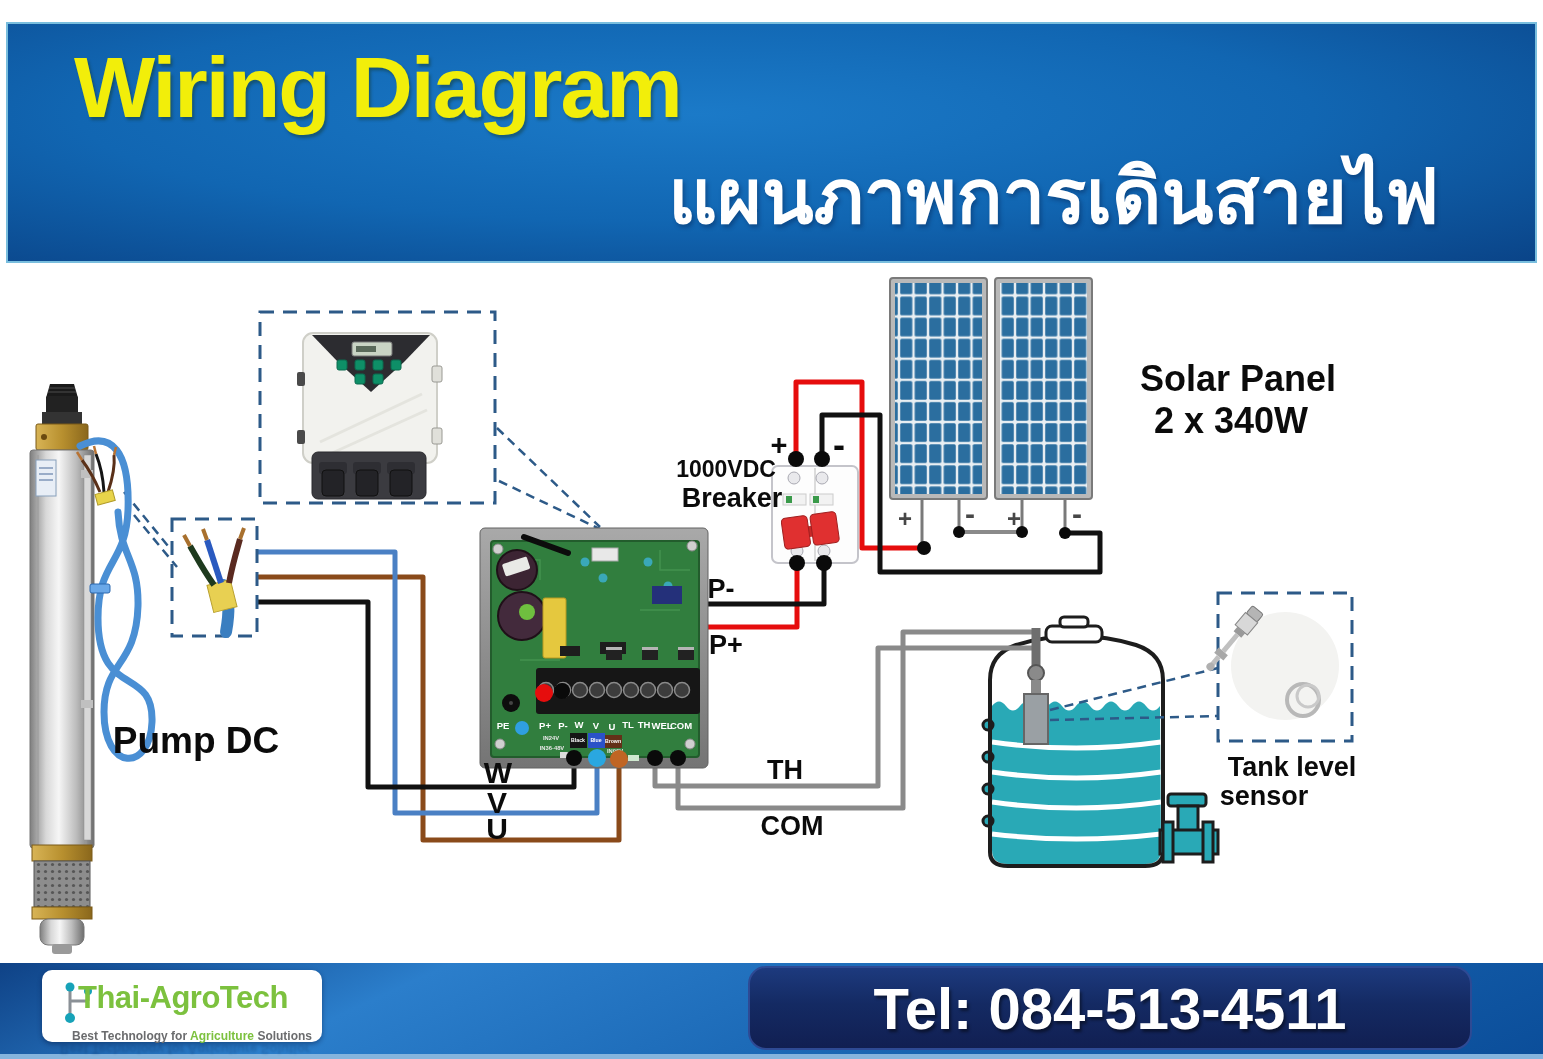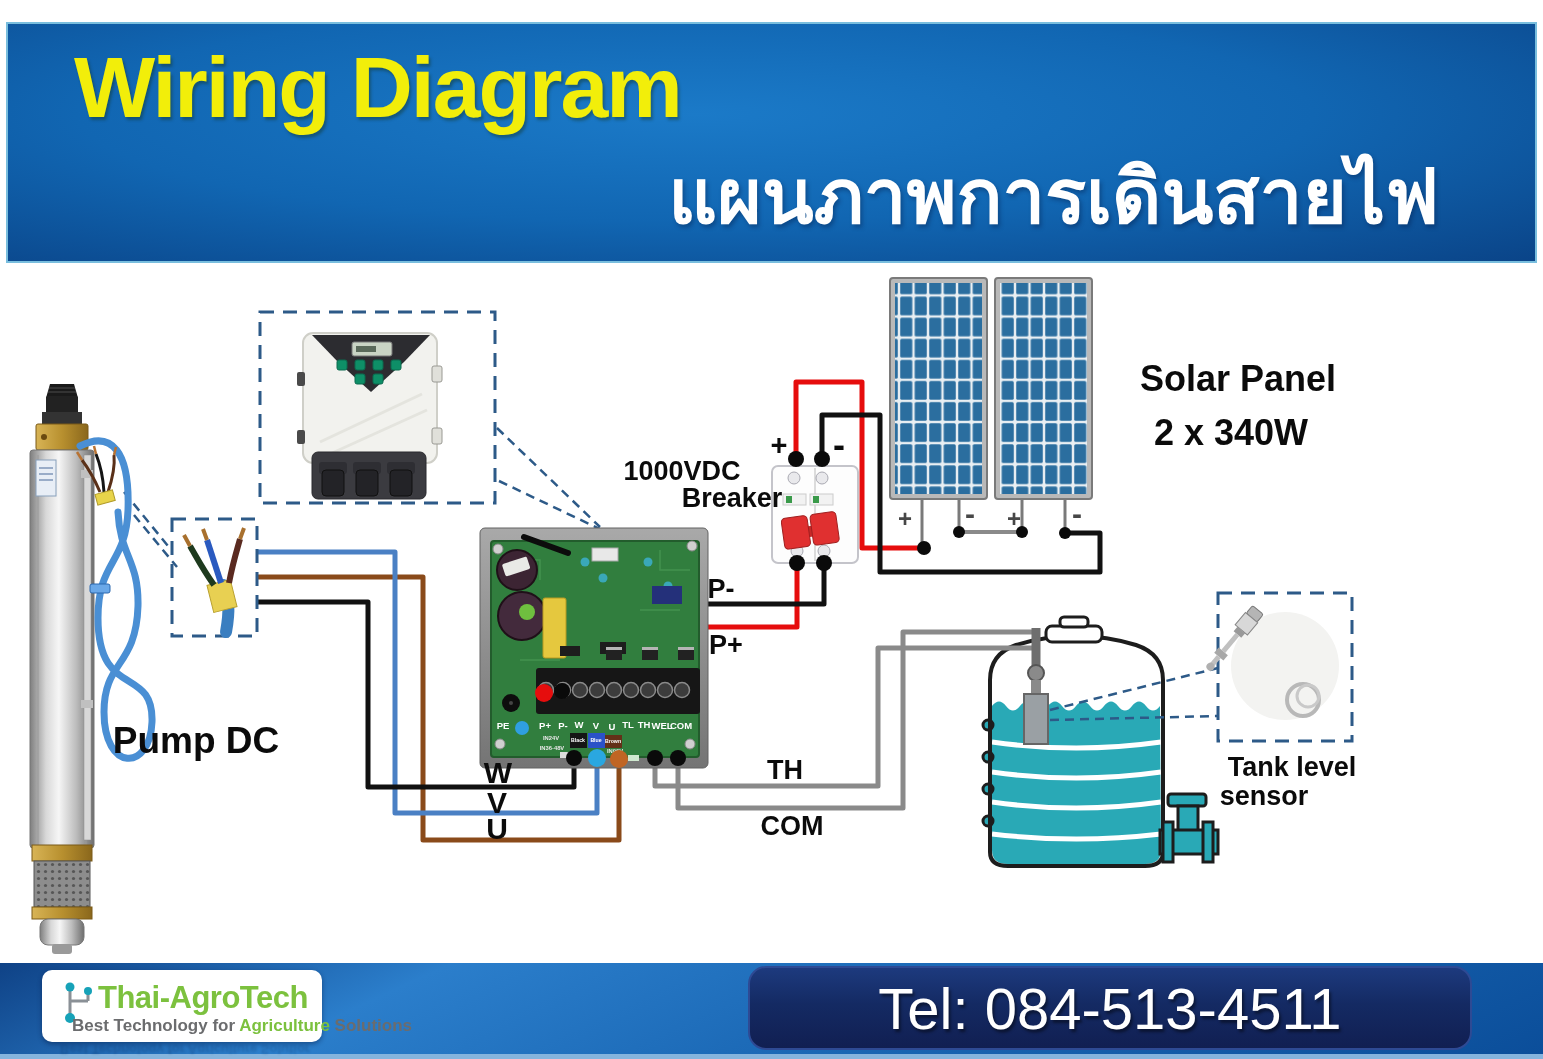--- a/index.html
+++ b/index.html
@@ -16,32 +16,32 @@
             font-family:"DejaVu Sans","Liberation Sans",sans-serif;}
   
   .lbl{position:absolute;transform:translateX(-50%);font-weight:800;color:#0b0b0b;
        white-space:nowrap;line-height:1;}
   
   .footer{position:absolute;left:0;top:963px;width:1543px;height:91px;
           background:linear-gradient(155deg,#0f4286 0%,#2b7ecb 26%,#1a67b4 58%,#0b4e9a 100%);
           border-bottom:5px solid #85b4dd;}
   .logo-box{position:absolute;left:42px;top:7px;width:280px;height:72px;background:#ffffff;
             border-radius:10px;box-shadow:0 2px 5px rgba(0,20,60,.45);}
-  .brand{position:absolute;left:56px;top:10px;font-size:31px;font-weight:800;color:#7cc13e;
+  .brand{position:absolute;left:36px;top:10px;font-size:31px;font-weight:800;color:#7cc13e;
          letter-spacing:-0.5px;white-space:nowrap;}
-  .tagline{position:absolute;left:22px;top:46px;font-size:17px;font-weight:700;color:#6b6c6e;
+  .tagline{position:absolute;left:22px;top:59px;font-size:12px;font-weight:700;color:#6b6c6e;
            white-space:nowrap;padding-left:8px;}
   .tagline .hl{color:#7cc13e;}
   .logo-reflect{position:absolute;left:60px;top:81px;width:250px;height:13px;overflow:hidden;
                 transform:scaleY(-1);opacity:.22;filter:blur(1px);font-size:13px;font-weight:700;
                 color:#062451;white-space:nowrap;}
   .tel-box{position:absolute;left:748px;top:3px;width:720px;height:80px;border-radius:18px;
            background:linear-gradient(180deg,#1d3a7e 0%,#142a63 45%,#111f52 100%);
            border:2px solid #2e4a94;display:flex;align-items:center;justify-content:center;}
-  .tel-text{font-size:58px;font-weight:400;color:#ffffff;white-space:nowrap;
+  .tel-text{font-size:58px;font-weight:700;color:#ffffff;white-space:nowrap;
             text-shadow:2px 3px 3px rgba(0,0,0,.45);text-align:center;}
   svg{position:absolute;left:0;top:0;}
   svg text{font-family:"Liberation Sans",sans-serif;}
 </style>
 </head>
 <body>
 
 <div class="stage">
 
   <div class="header">
@@ -349,22 +349,22 @@
       <circle cx="574" cy="758" r="8" fill="#0a0a0a"></circle>
       <circle cx="597" cy="758" r="9" fill="#2aa7e0"></circle>
       <circle cx="619" cy="759" r="9" fill="#c06524"></circle>
       <circle cx="655" cy="758" r="8" fill="#0a0a0a"></circle>
         <circle cx="678" cy="758" r="8" fill="#0a0a0a"></circle>
     </g>
   </svg>
 
   <div class="lbl" style="left:196px;top:722px;font-size:37px;">Pump DC</div>
   <div class="lbl" style="left:1238px;top:361px;font-size:36px;">Solar Panel</div>
-  <div class="lbl" style="left:1231px;top:403px;font-size:36px;margin-top:12px;">2 x 340W</div>
-  <div class="lbl" style="left:682px;top:458px;font-size:27px;">1000VDC</div>
+  <div class="lbl" style="left:1231px;top:403px;font-size:36px;">2 x 340W</div>
+  <div class="lbl" style="left:726px;top:458px;font-size:23px;">1000VDC</div>
   <div class="lbl" style="left:732px;top:485px;font-size:27px;">Breaker</div>
   <div class="lbl" style="left:779px;top:431px;font-size:29px;">+</div>
   <div class="lbl" style="left:839px;top:427px;font-size:36px;">-</div>
   <div class="lbl" style="left:721px;top:576px;font-size:27px;">P-</div>
   <div class="lbl" style="left:726px;top:632px;font-size:27px;">P+</div>
   <div class="lbl" style="left:498px;top:758px;font-size:30px;">W</div>
   <div class="lbl" style="left:497px;top:788px;font-size:30px;">V</div>
   <div class="lbl" style="left:497px;top:814px;font-size:30px;">U</div>
   <div class="lbl" style="left:785px;top:757px;font-size:27px;">TH</div>
   <div class="lbl" style="left:792px;top:813px;font-size:27px;">COM</div>

